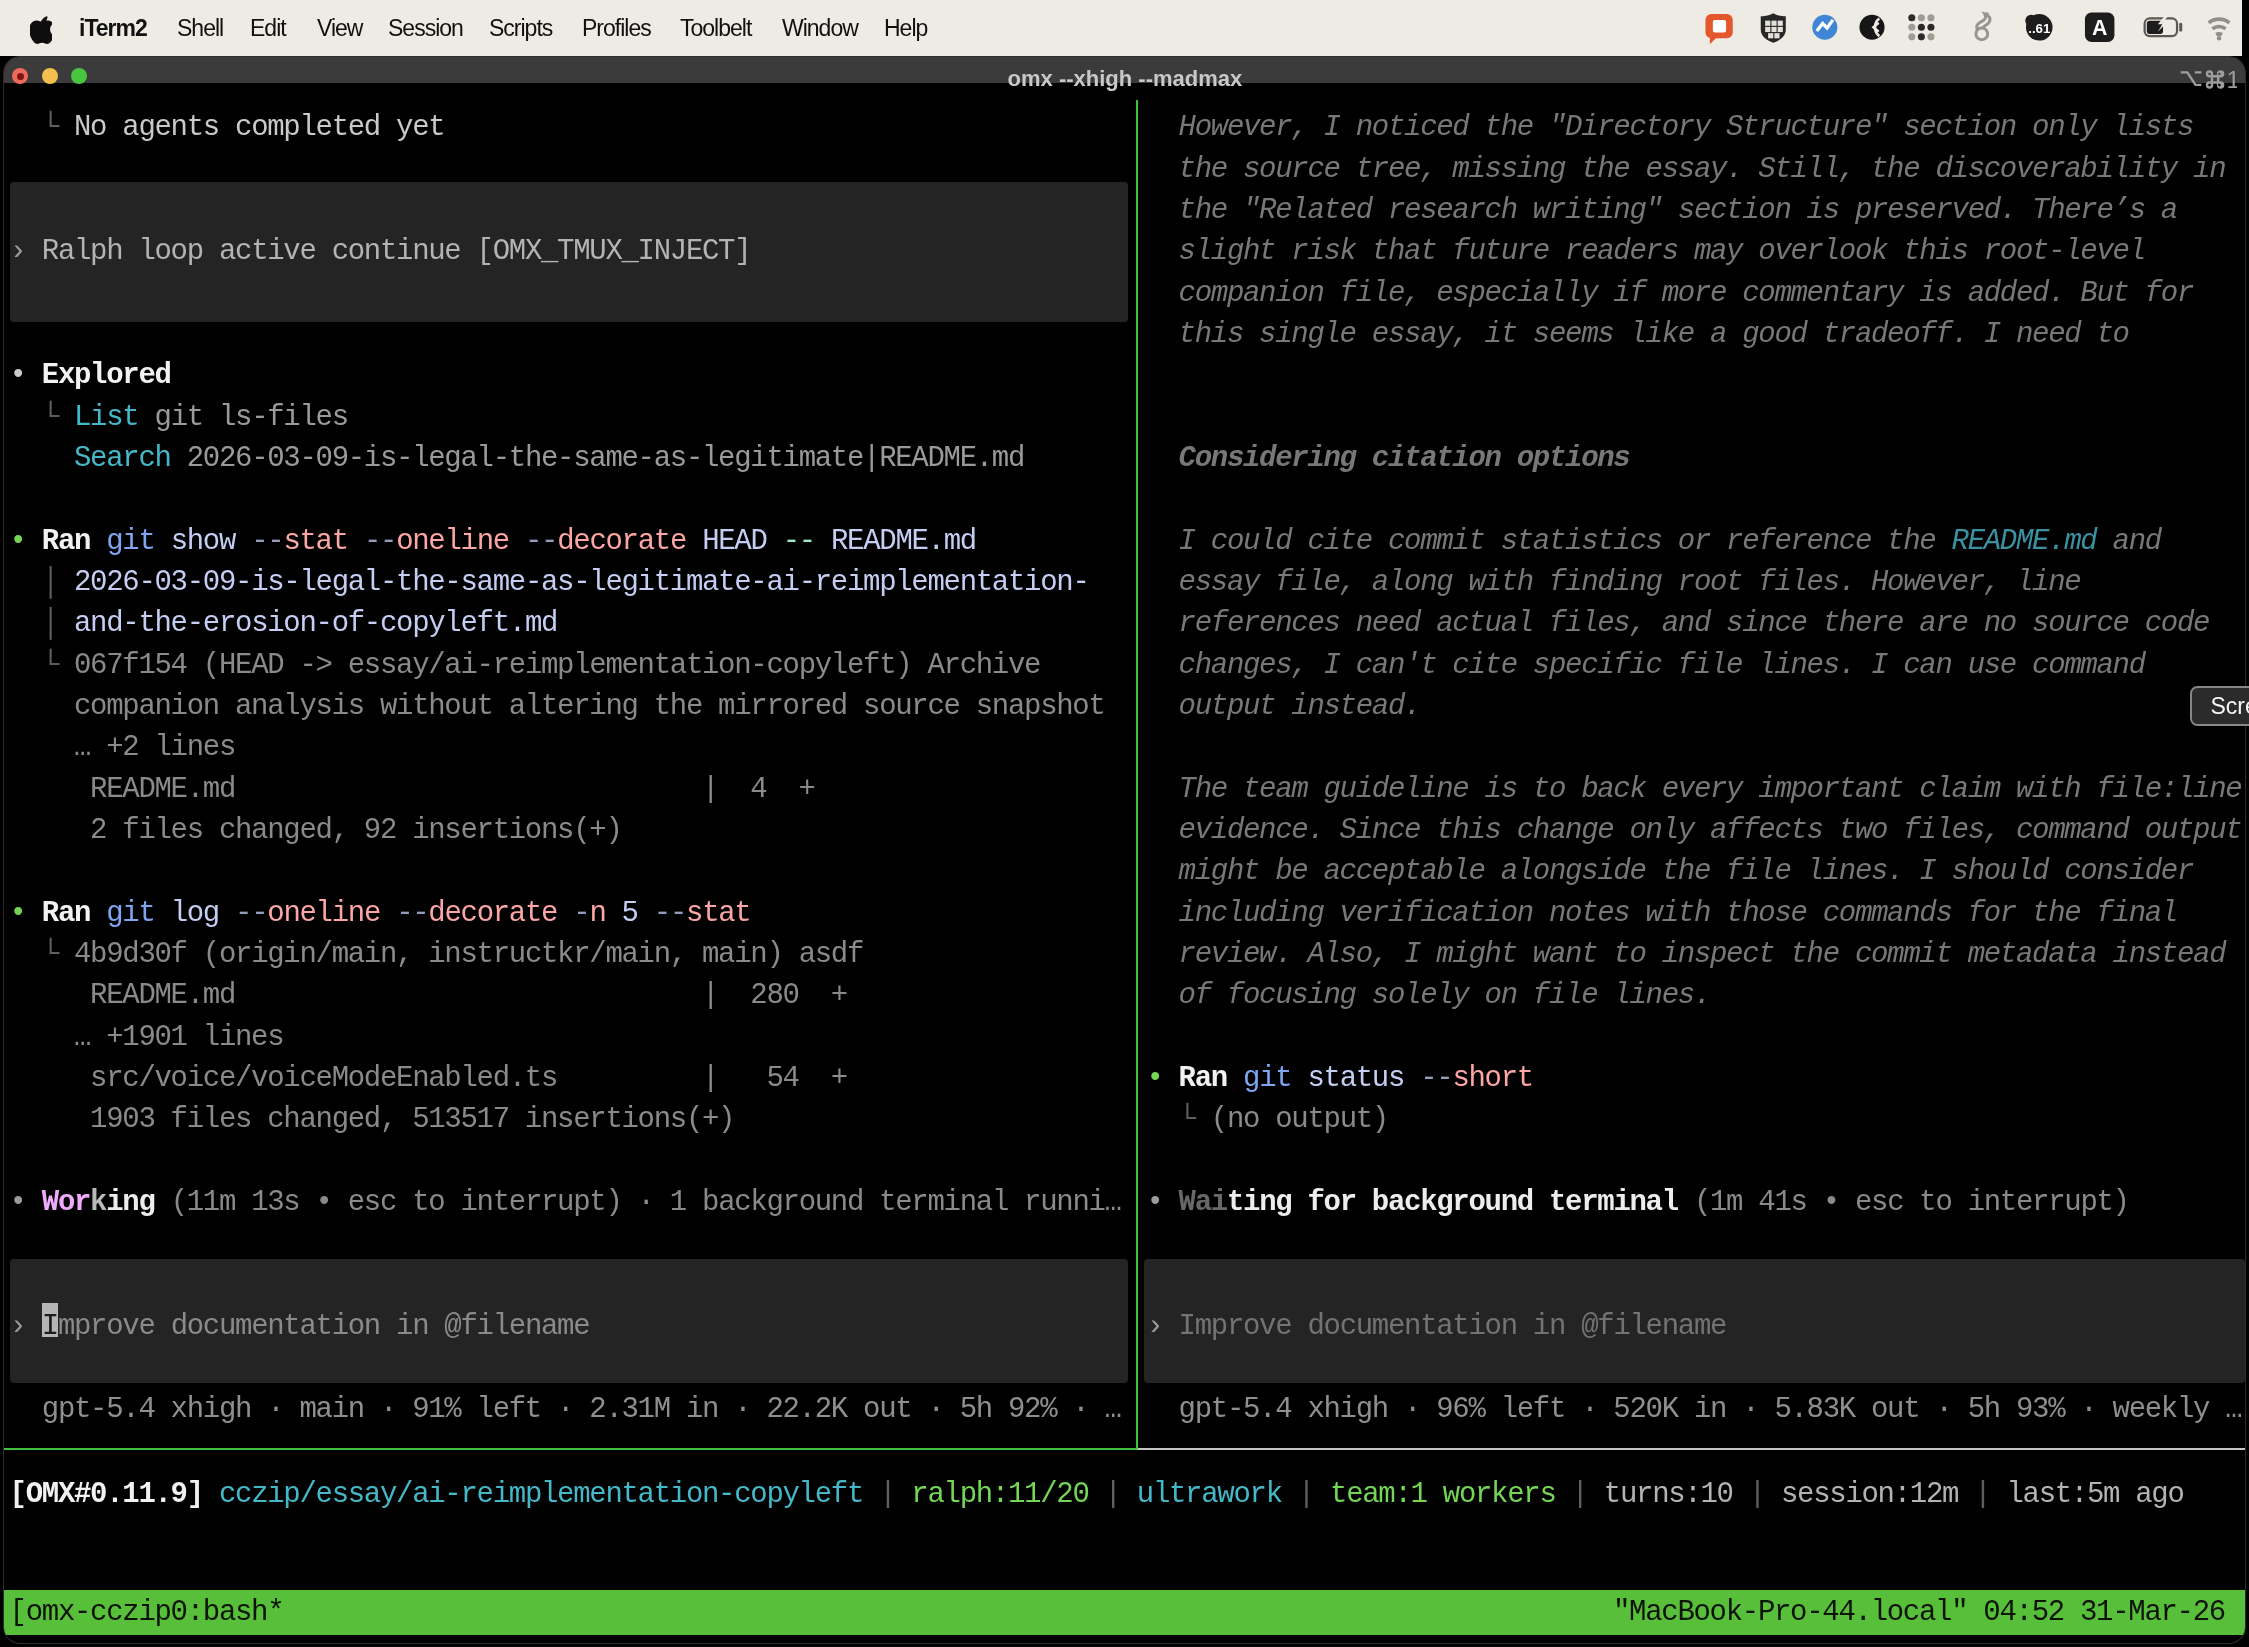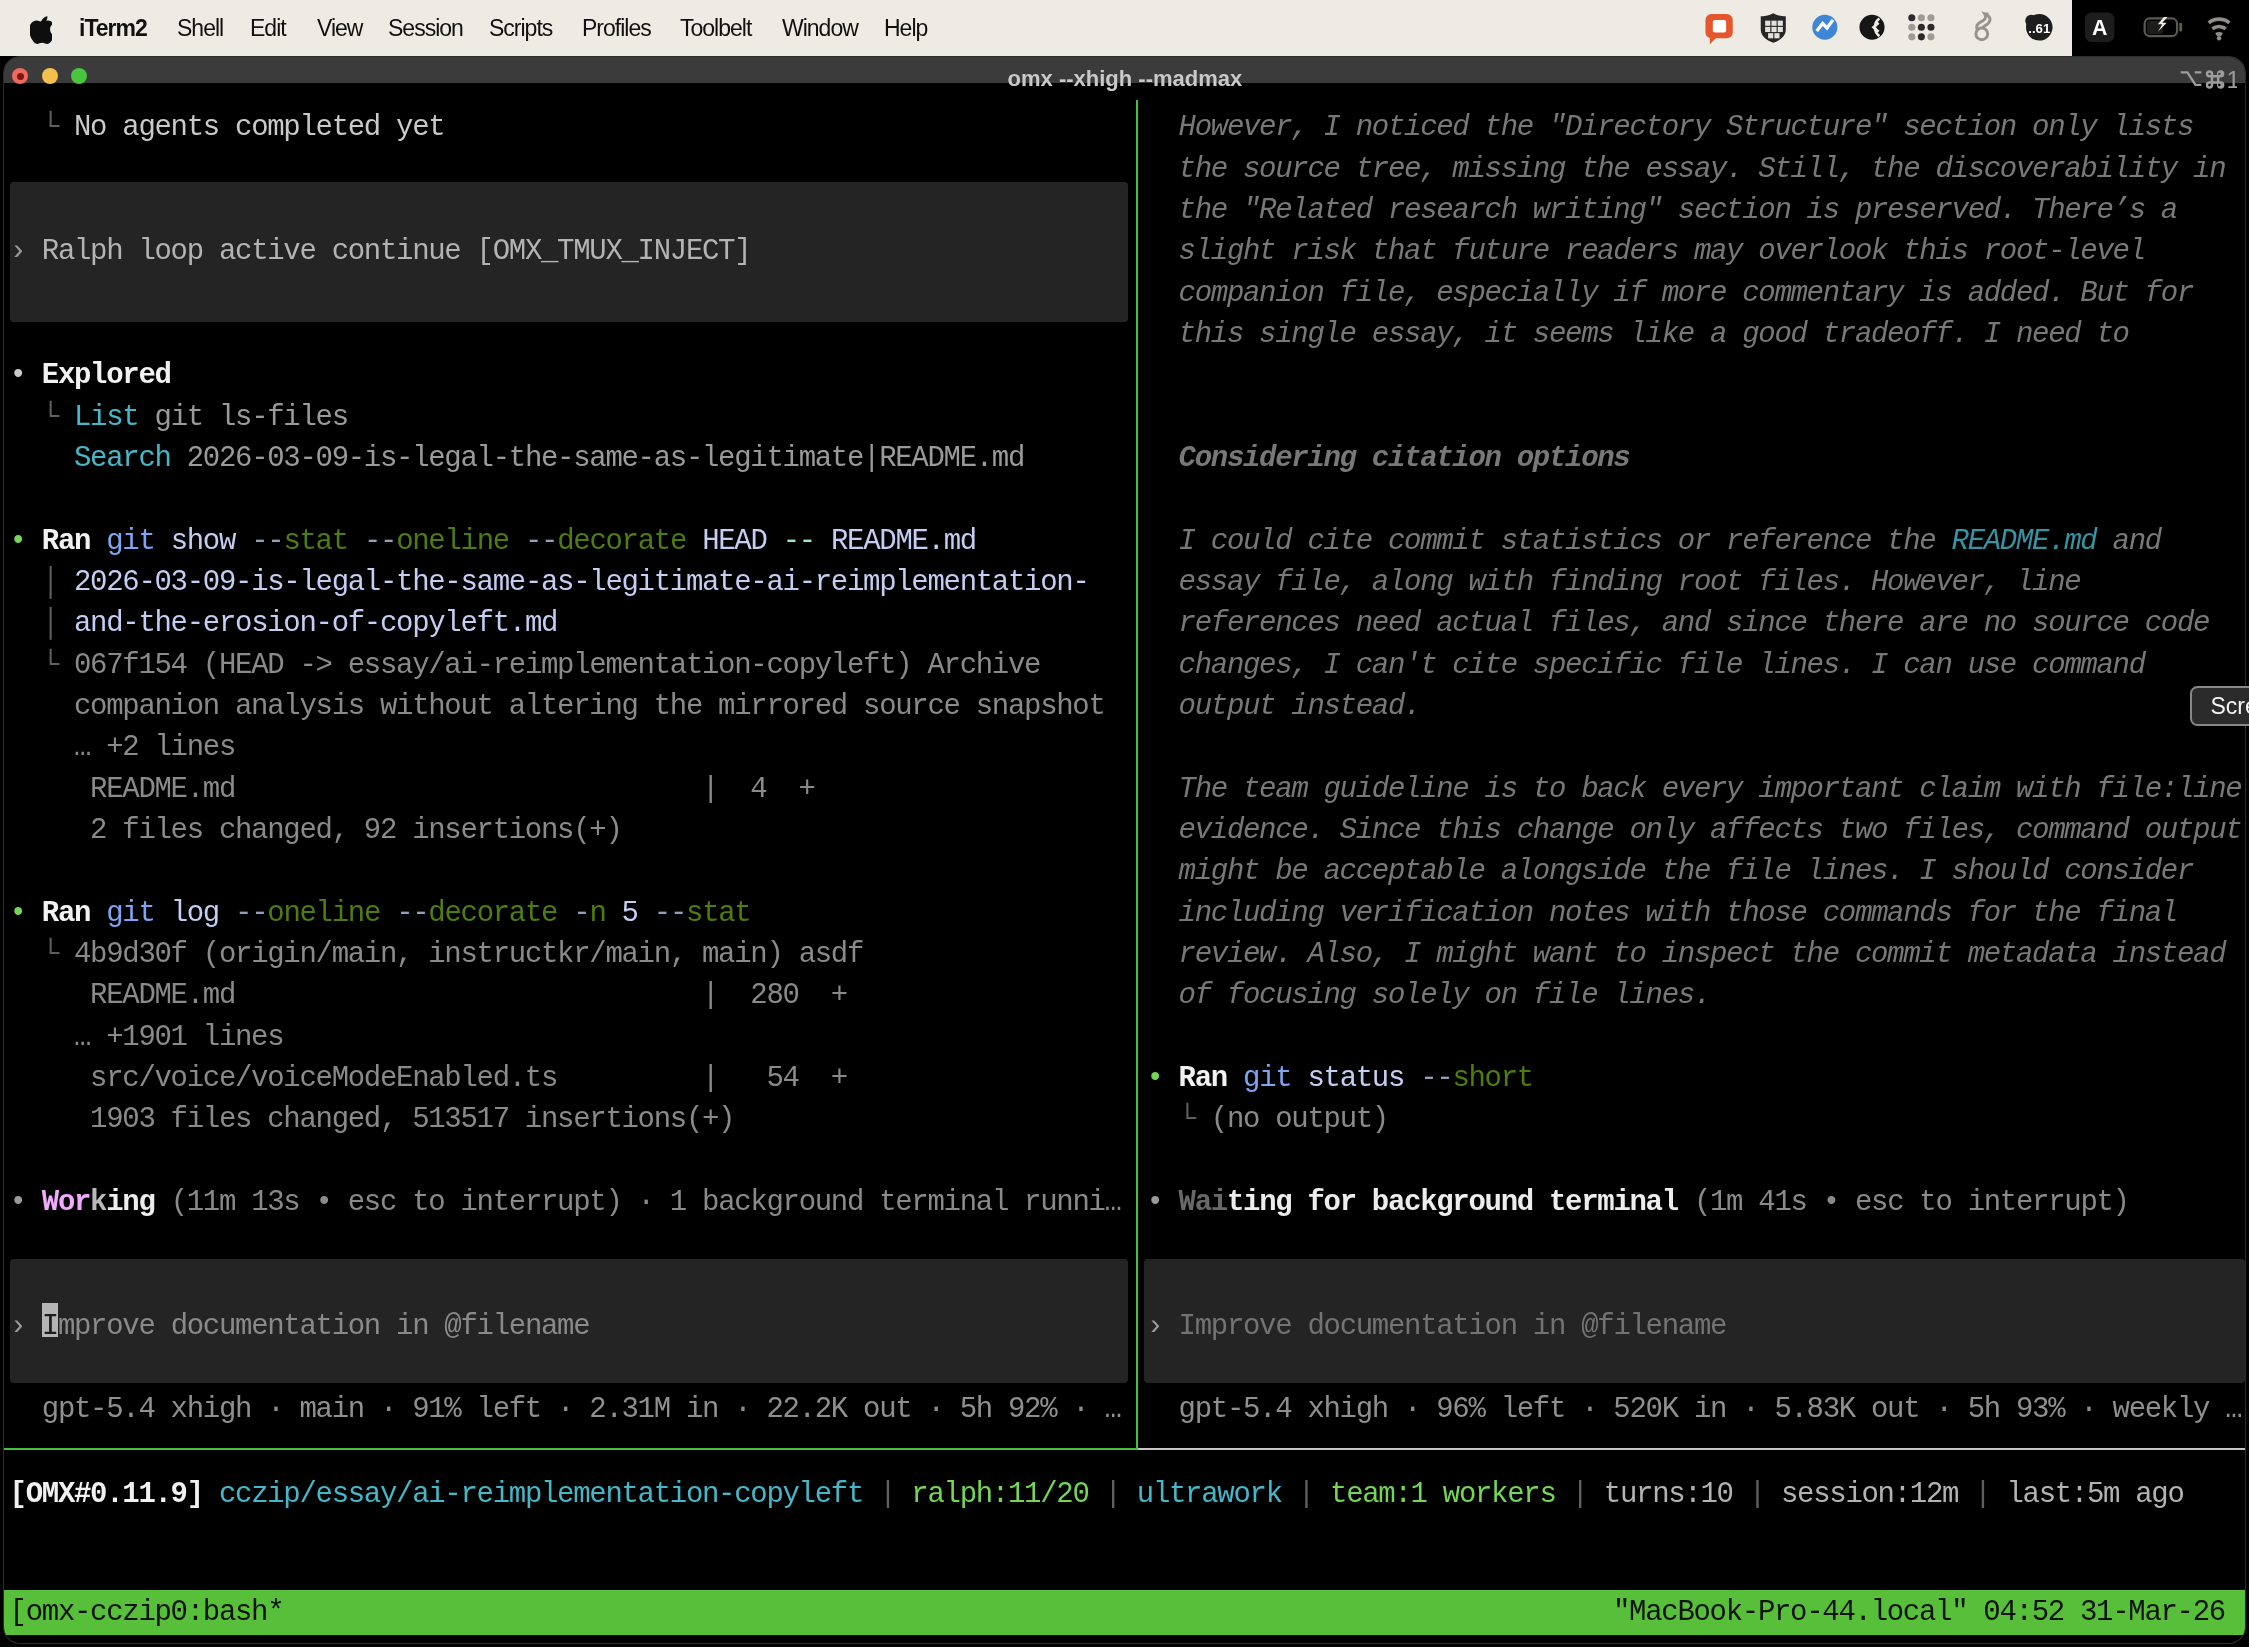--- a/index.html
+++ b/index.html
@@ -1,32 +1,32 @@
 <!DOCTYPE html>
 <html style="font-size:11.8px"><head><meta charset="utf-8"><style>
 html,body{margin:0;padding:0}
 body{width:2250px;height:1648px;background:#000;position:relative;overflow:hidden;font-family:"Liberation Sans",sans-serif}
-#menubar{position:absolute;left:0;top:0;width:2072px;height:56px;background:#edebe3}
+#menubar{position:absolute;left:0;top:0;width:2242px;height:56px;background:#edebe3}
 .mi{position:absolute;top:0;height:56px;line-height:56px;font-size:23px;letter-spacing:-1px;color:#111;white-space:pre}
 #win{position:absolute;left:4.4px;top:57px;width:2241px;height:1586px;background:#000;border-radius:16px;overflow:hidden;box-shadow:0 0 0 0.7px #3e3e3e}
 #titlebar{position:absolute;left:0;top:0;width:2241px;height:26px;background:#3b3b3b}
 .tl{position:absolute;top:11px;width:16px;height:16px;border-radius:50%}
 #title{position:absolute;left:0;top:0;width:2241px;height:43px;line-height:44px;text-align:center;font-size:22px;font-weight:bold;color:#c9c9c9}
 .ln{position:absolute;left:5.2px;white-space:pre;font-family:"Liberation Mono",monospace;font-size:29px;letter-spacing:-1.3px;line-height:41px;height:41px;color:#8a8a8a;margin-top:6px}
 .rn{left:1142px}
 .box{position:absolute;background:#242424;border-radius:3.7px}
 .g2{color:#9a9a9a}
 .g3{color:#b3b3b3}
 .lt{color:#c9c9c9}
 .wb{color:#f2f2f2;font-weight:bold}
 .con{color:#5f5f5f}
 .cy{color:#44b8c8}
 .bl{color:#7fa5f2}
 .lv{color:#c4cdf2}
-.pk{color:#4d7c0f}
+.pk{color:#fca5a5}
 .dsh{color:#949ebc}
 .mint{color:#a2e8c2}
 .gb{color:#74d654}
 .th{color:#787878;font-style:italic}
 .tealit{color:#3991a1}
 #vsep{position:absolute;left:1132px;top:43px;width:1.5px;height:1348px;background:#43c13a}
 #hsepl{position:absolute;left:0;top:1391px;width:1134px;height:2.2px;background:#43c13a}
 #hsepr{position:absolute;left:1134px;top:1391px;width:1107px;height:2.2px;background:#c6c6c6}
 #tmux{position:absolute;left:0;top:1533px;width:2241px;height:45px;background:#58bf3b;color:#0d1407;font-family:"Liberation Mono",monospace;font-size:29px;letter-spacing:-1.3px;line-height:45px;white-space:pre}
 #tmuxr{position:absolute;right:4.4px;top:1533px;height:45px;line-height:45px;color:#0d1407;font-family:"Liberation Mono",monospace;font-size:29px;letter-spacing:-1.3px;white-space:pre}

